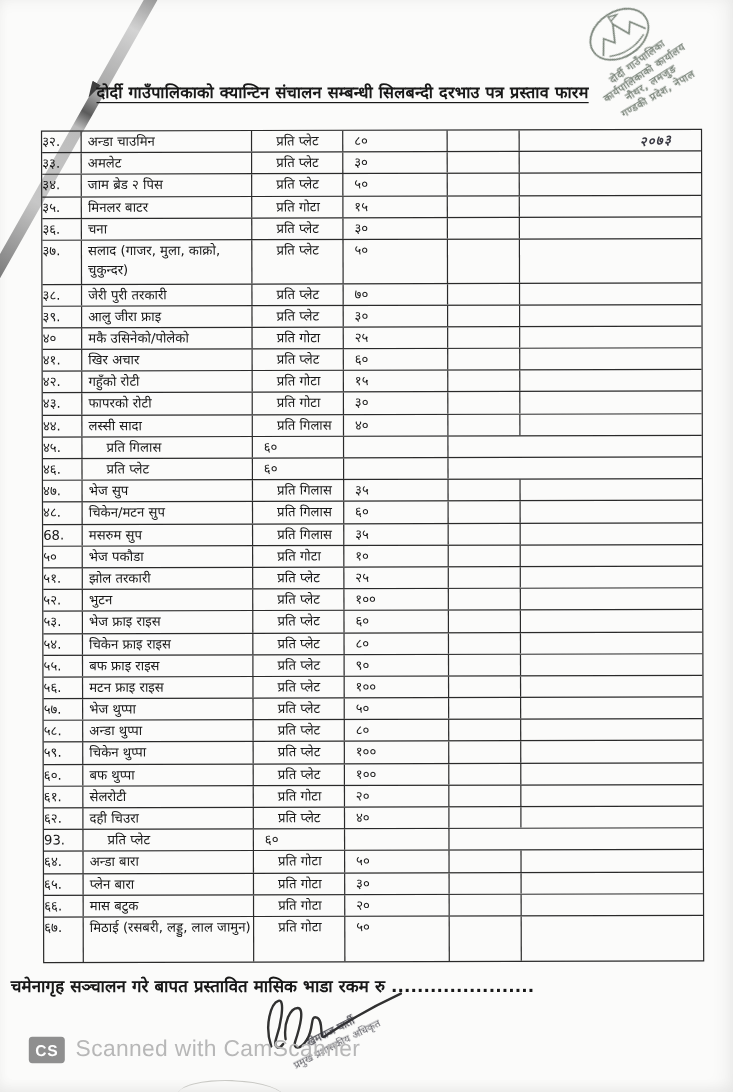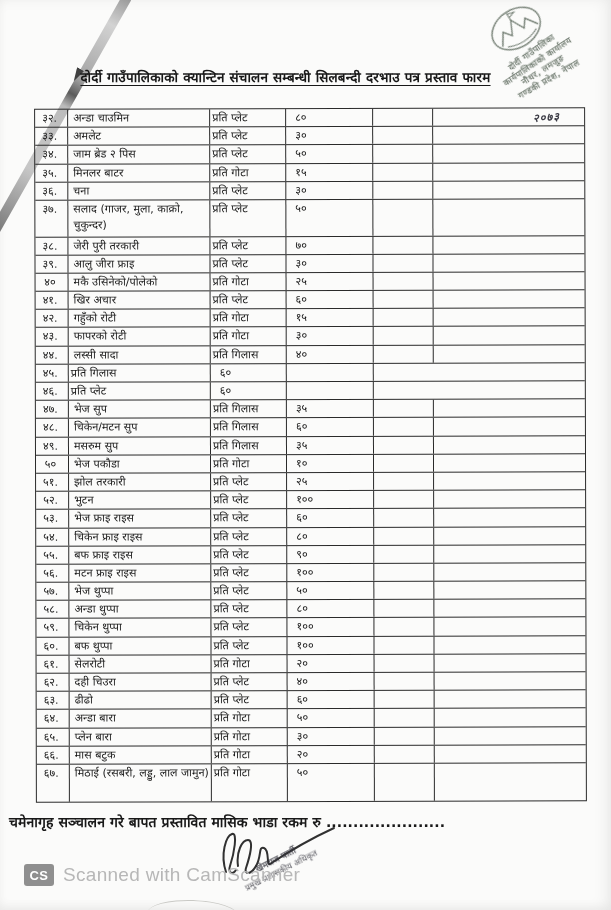--- a/index.html
+++ b/index.html
@@ -50,23 +50,23 @@
     display:grid;grid-template-columns:33px 142px 76px 87px 60px 1fr;
     height:18.2px;border-bottom:1.3px solid var(--line);
   }
   .trow:last-child{border-bottom:none;}
   .trow.tall{height:36.6px;}
   .cell{
     border-right:1.3px solid var(--line);font-size:11px;line-height:1.45;
     color:var(--ink);padding-top:1px;overflow:hidden;
   }
   .cell:last-child{border-right:none;}
-  .c-sn{text-align:center;padding-right:3px;}
+  .c-sn{text-align:left;padding-right:3px;}
   .c-item{padding-left:5px;}
-  .c-unit{padding-left:2px;}
+  .c-unit{padding-left:20px;}
   .c-rate{padding-left:9px;}
   
   .year-note{
     position:absolute;top:109px;left:533px;font-size:11px;color:var(--hand);
     font-style:italic;transform:rotate(-4deg);letter-spacing:1px;font-weight:600;
   }
   .rent-line{
     position:absolute;left:9px;top:812px;font-size:14px;font-weight:700;color:var(--ink);
     letter-spacing:.1px;
   }
@@ -264,21 +264,21 @@
   <div class="trow">
     <div class="cell c-sn">४८.</div>
     <div class="cell c-item">चिकेन/मटन सुप</div>
     <div class="cell c-unit">प्रति गिलास</div>
     <div class="cell c-rate">६०</div>
     <div class="cell c-e1"></div>
     <div class="cell c-e2"></div>
   </div>
 
   <div class="trow">
-    <div class="cell c-sn">४९.</div>
+    <div class="cell c-sn">68.</div>
     <div class="cell c-item">मसरुम सुप</div>
     <div class="cell c-unit">प्रति गिलास</div>
     <div class="cell c-rate">३५</div>
     <div class="cell c-e1"></div>
     <div class="cell c-e2"></div>
   </div>
 
   <div class="trow">
     <div class="cell c-sn">५०</div>
     <div class="cell c-item">भेज पकौडा</div>
@@ -390,22 +390,21 @@
   <div class="trow">
     <div class="cell c-sn">६२.</div>
     <div class="cell c-item">दही चिउरा</div>
     <div class="cell c-unit">प्रति प्लेट</div>
     <div class="cell c-rate">४०</div>
     <div class="cell c-e1"></div>
     <div class="cell c-e2"></div>
   </div>
 
   <div class="trow">
-    <div class="cell c-sn">६३.</div>
-    <div class="cell c-item">ढीढो</div>
+    <div class="cell c-sn">93.</div>
     <div class="cell c-unit">प्रति प्लेट</div>
     <div class="cell c-rate">६०</div>
     <div class="cell c-e1"></div>
     <div class="cell c-e2"></div>
   </div>
 
   <div class="trow">
     <div class="cell c-sn">६४.</div>
     <div class="cell c-item">अन्डा बारा</div>
     <div class="cell c-unit">प्रति गोटा</div>

